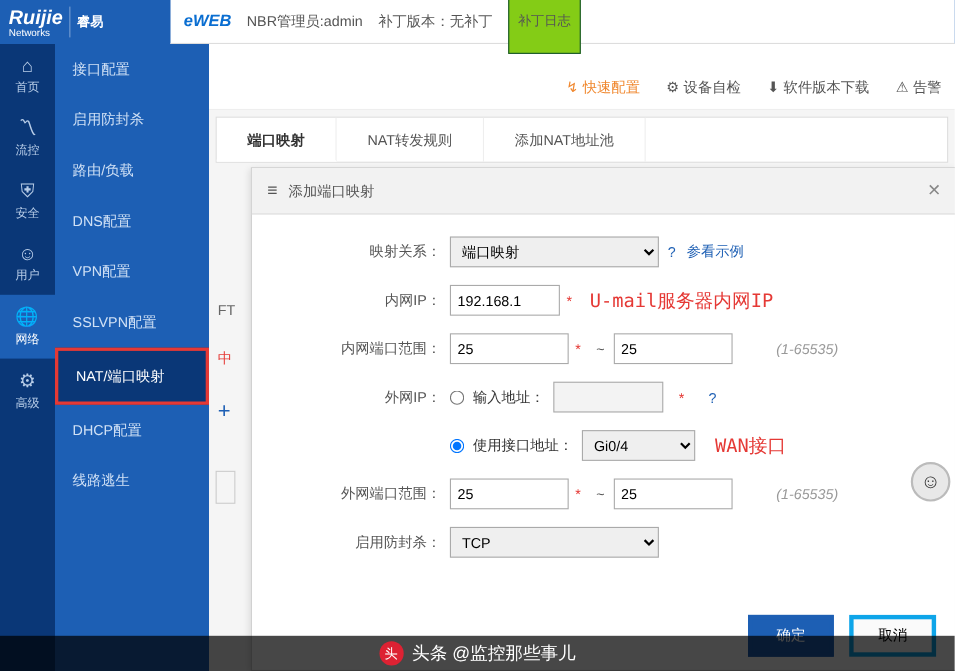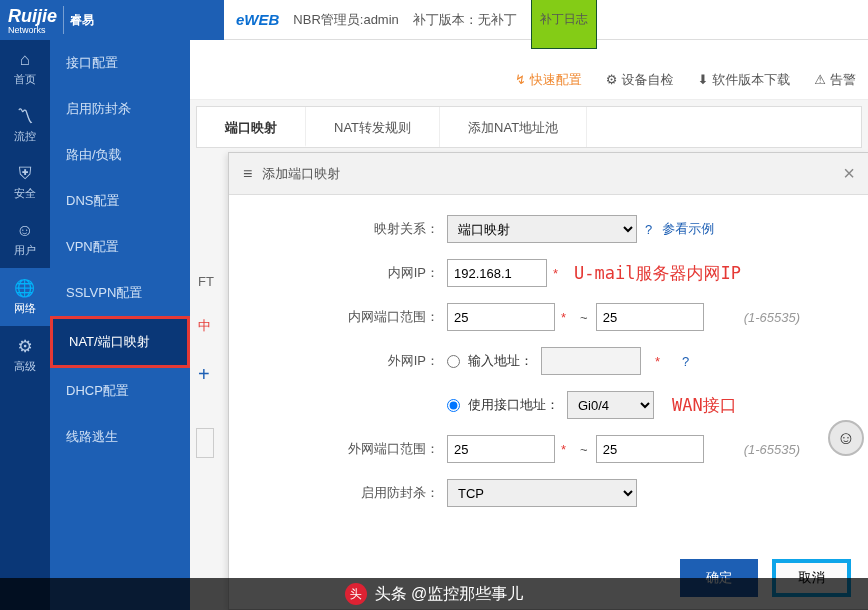--- a/index.html
+++ b/index.html
@@ -1,20 +1,20 @@
 <!DOCTYPE html>
 <html><head>
 <meta charset="utf-8">
 <style>
 * { margin: 0; padding: 0; box-sizing: border-box; }
 body { font-family: "Microsoft YaHei", Arial, sans-serif; font-size: 13px; color: #333; background: #fff; width: 868px; height: 610px; overflow: hidden; position: relative; }
 
 
 .header { height: 40px; background: #1d5fb4; display: flex; align-items: center; color: #fff; }
-.logo-area { width: 224px; height: 40px; display: flex; align-items: center; padding-left: 8px; gap: 6px; }
+.logo-area { width: 155px; height: 40px; display: flex; align-items: center; padding-left: 8px; gap: 6px; }
 .logo-ruijie { font-weight: bold; font-size: 18px; font-style: italic; }
 .logo-sub { font-size: 9px; display: block; margin-top: -2px; }
 .logo-divider { width: 1px; height: 28px; background: rgba(255,255,255,0.4); }
 .logo-cn { font-size: 12px; font-weight: bold; }
 .header-right { flex: 1; background: #fff; height: 40px; display: flex; align-items: center; padding-left: 12px; color: #555; gap: 14px; border-bottom: 1px solid #ddd; }
 .eweb { color: #0a6ed1; font-weight: bold; font-style: italic; font-size: 15px; }
 .patch-btn { border: 1px solid #14532d; padding: 20px 8px; font-size: 12px; color: #555; background: #84cc16; }
 
 
 .toolbar { position: absolute; top: 60px; left: 190px; right: 0; height: 40px; display: flex; align-items: center; justify-content: flex-end; gap: 24px; padding-right: 12px; border-bottom: 1px solid #eee; color: #555; }
@@ -41,28 +41,28 @@
 
 .side-snip { position: absolute; top: 160px; left: 0; width: 30px; color: #666; font-size: 13px; }
 .side-snip div { padding: 14px 8px; }
 .plus { font-size: 20px; color: #1d5fb4; }
 
 
 .modal { position: absolute; top: 52px; left: 38px; right: -2px; bottom: 0; background: #fff; border: 1px solid #ccc; box-shadow: -2px 2px 6px rgba(0,0,0,0.1); }
 .modal-head { height: 42px; background: #f2f2f2; border-bottom: 1px solid #ddd; display: flex; align-items: center; padding: 0 14px; color: #555; }
 .modal-head .burger { font-size: 16px; margin-right: 10px; }
 .modal-head .close { margin-left: auto; font-size: 20px; color: #888; cursor: pointer; }
-.modal-body { padding: 20px 10px 10px 10px; margin-left: 38px; }
+.modal-body { padding: 20px 10px 10px 10px; }
 .form-row { display: flex; align-items: center; margin-bottom: 16px; }
 .form-label { width: 170px; text-align: right; padding-right: 8px; color: #555; }
 .ipt, .sel { border: 1px solid #aaa; height: 28px; padding: 2px 6px; font-size: 13px; }
 .ipt.w100 { width: 108px; }
 .ipt.sm { width: 100px; }
 .sel.w190 { width: 190px; }
-.sel.w80 { width: 87px; }
+.sel.w80 { width: 103px; }
 .star { color: #e53935; margin: 0 6px; }
 .tilde { margin: 0 8px; color: #555; }
 .hint { color: #999; font-style: italic; margin-left: 40px; }
 .link { color: #1d5fb4; cursor: pointer; margin-left: 10px; }
 .qmark { color: #1d5fb4; margin-left: 8px; cursor: pointer; }
 .radio-row { display: flex; align-items: center; gap: 8px; }
 .note-red { color: #e53935; font-size: 17px; margin-left: 10px; font-family: monospace; text-align: right; }
 
 .modal-foot { position: absolute; bottom: 12px; right: 18px; display: flex; gap: 14px; }
 .btn { border: 4px solid #0ea5e9; padding: 6px 22px; cursor: pointer; background: #fafafa; }

